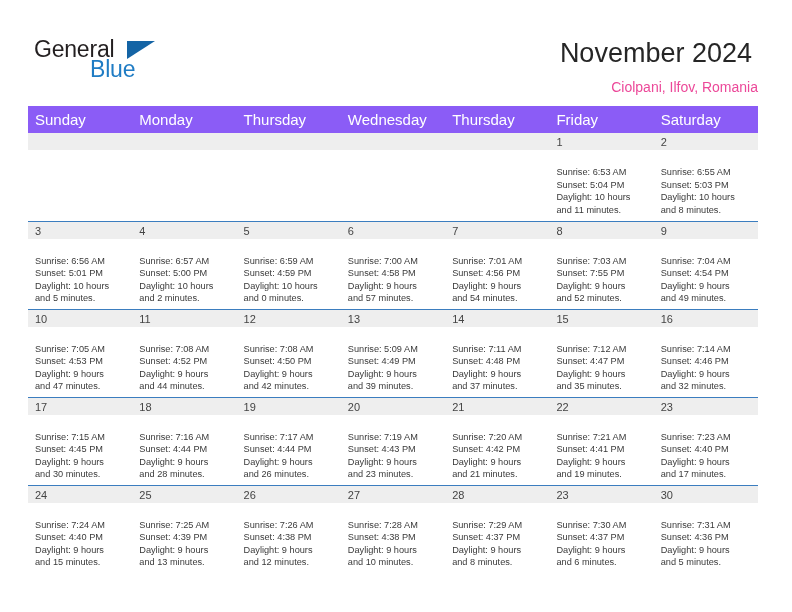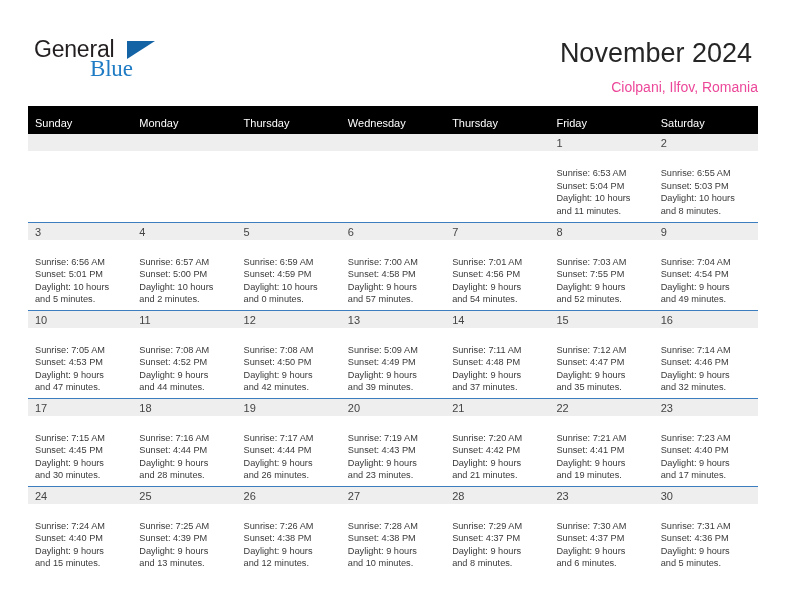--- a/index.html
+++ b/index.html
@@ -46,21 +46,21 @@
     color: #231f20;
     font-family: "Liberation Sans", sans-serif;
   }
   .brand-blue {
     position: absolute;
     left: 56px;
     top: 20px;
     font-size: 23px;
     letter-spacing: -0.2px;
     color: #1f7cc4;
-    font-family: Liberation Serif, serif;
+    font-family: Liberation Sans, sans-serif;
   }
   .brand-flag {
     position: absolute;
     left: 93px;
     top: 5px;
     width: 0;
     height: 0;
     border-left: 28px solid #1464a5;
     border-bottom: 18px solid transparent;
   }
@@ -91,26 +91,26 @@
   
   .calendar {
     position: absolute;
     left: 28px;
     top: 106px;
     width: 730px;
     border-collapse: collapse;
     table-layout: fixed;
   }
   .calendar th {
-    background: #000000;
+    background: #8b5cf6;
     color: #ffffff;
-    font-size: 11px;
+    font-size: 15px;
     font-weight: normal;
     text-align: left;
-    padding: 11px 0 5px 7px;
+    padding: 5px 0 5px 7px;
     height: 18px;
     border: none;
     box-sizing: border-box;
   }
   .calendar td {
     width: 104.28px;
     height: 88px;
     vertical-align: top;
     padding: 0;
     border: none;

